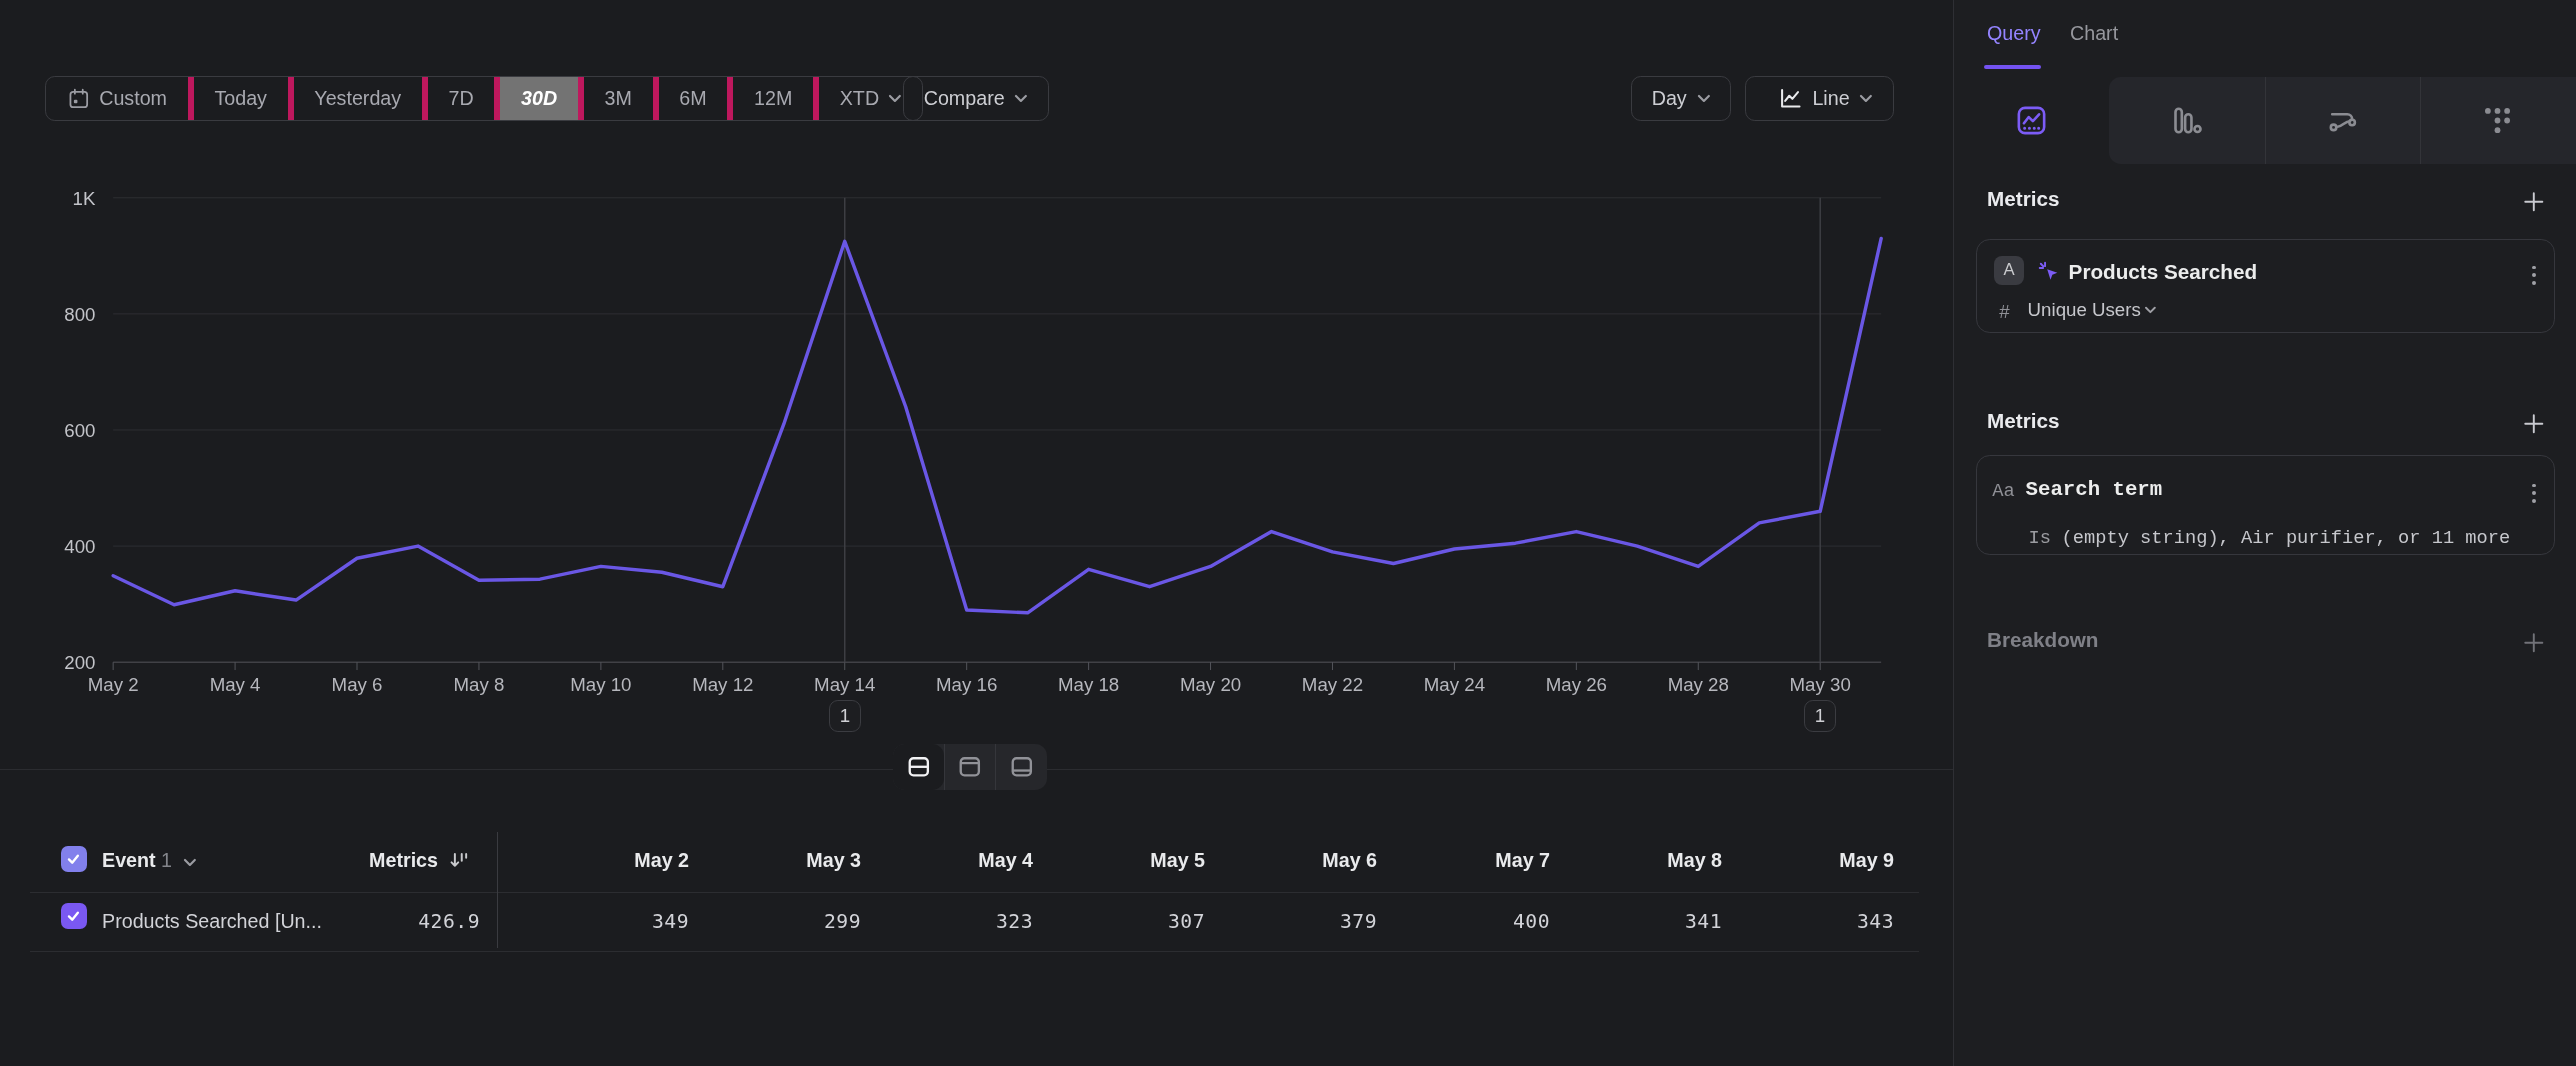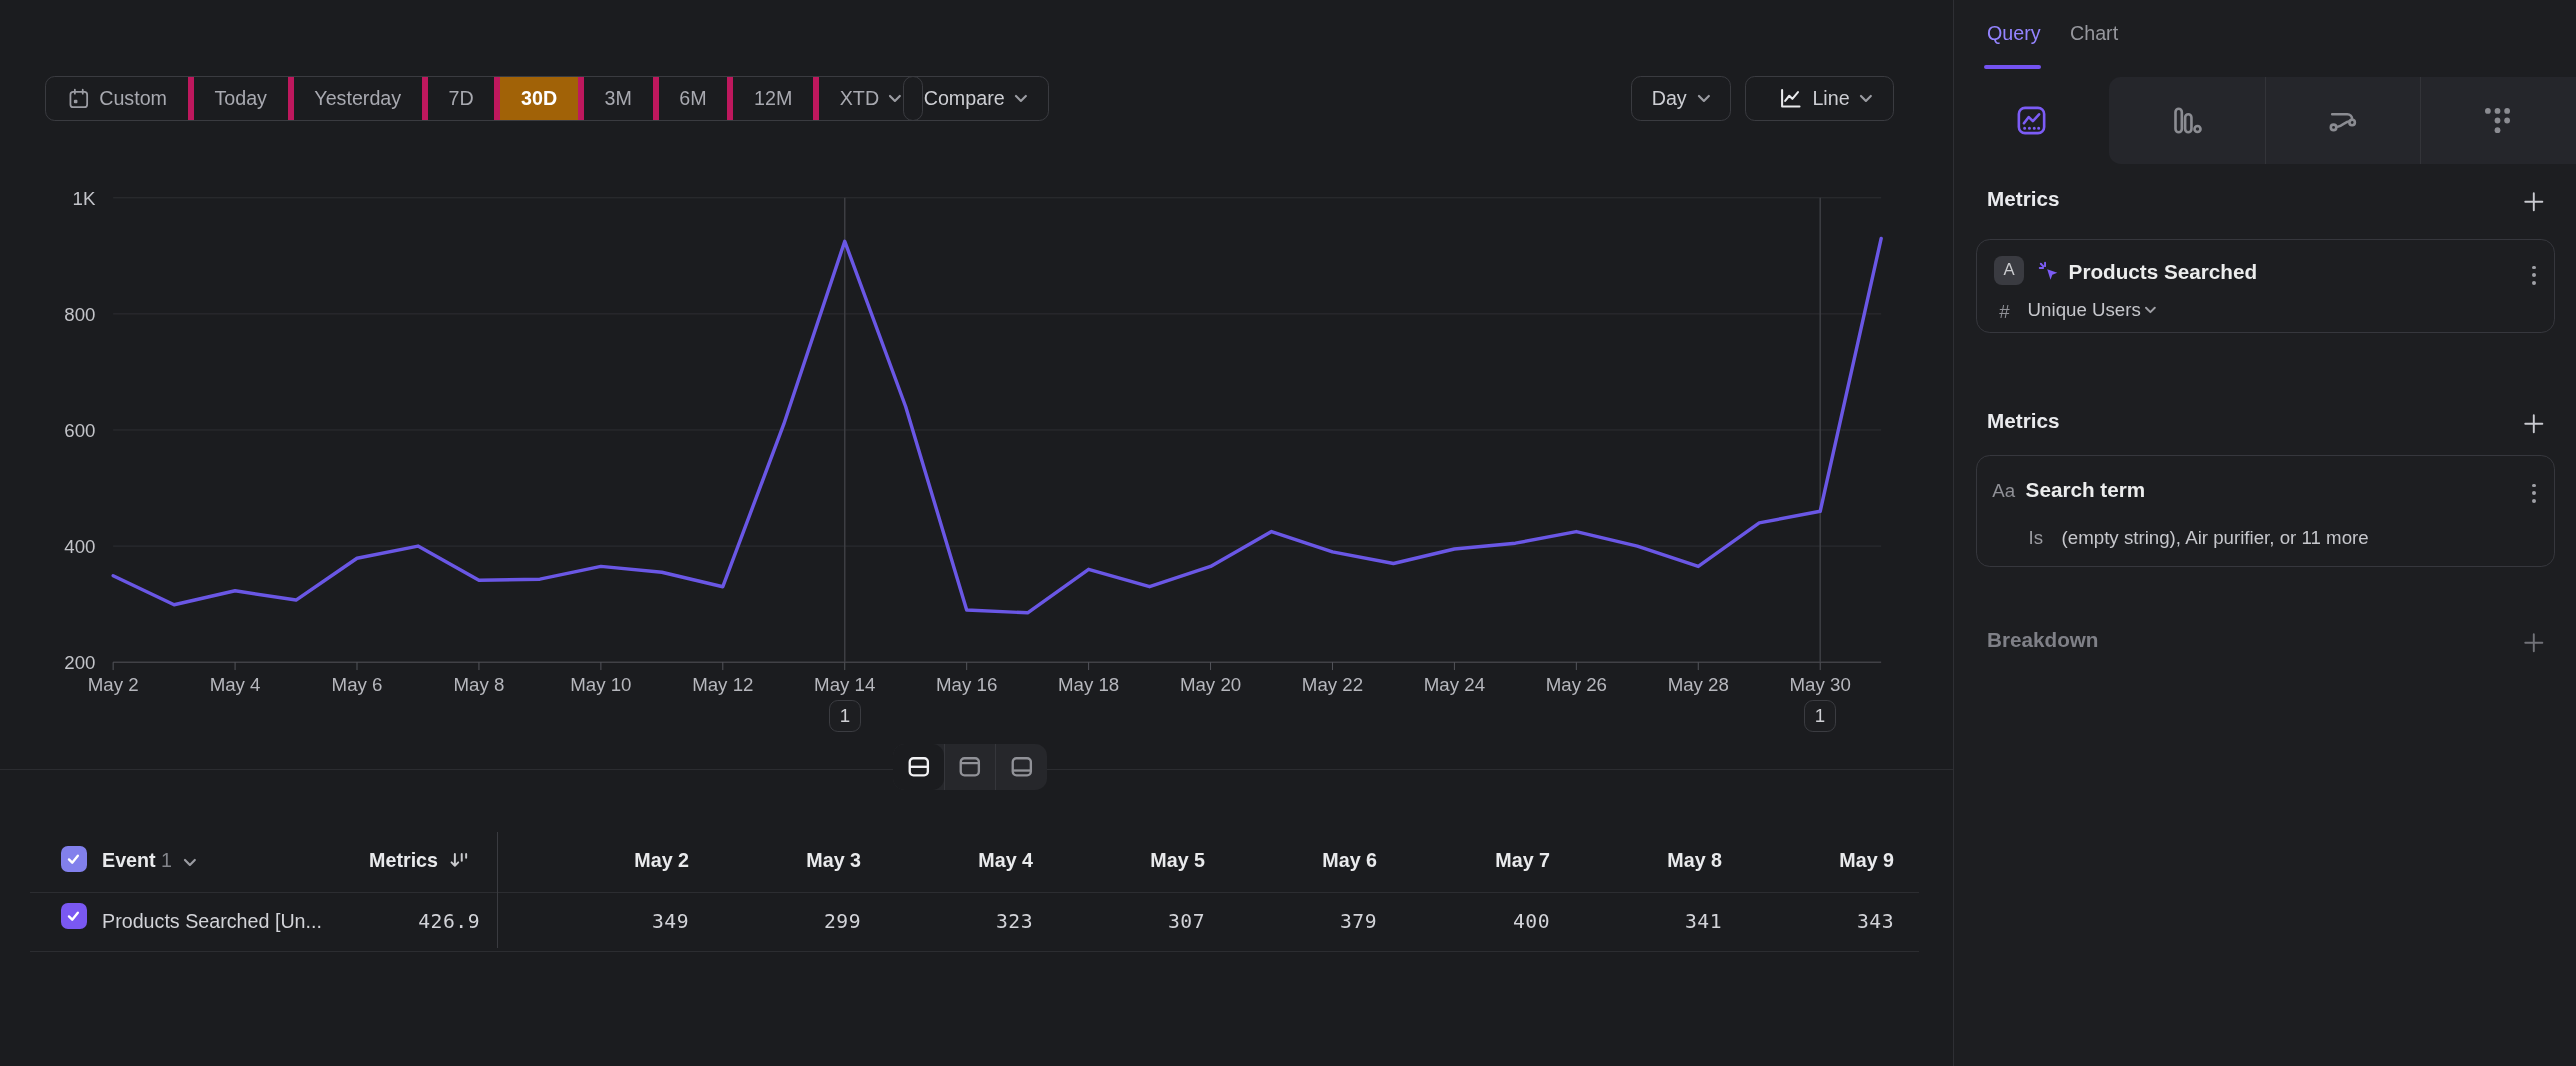--- a/index.html
+++ b/index.html
@@ -9,21 +9,21 @@
   .sidebar { position:absolute; left:1953px; top:0; width:623px; height:1067px;
              background:#1d1e21; border-left:1px solid #2e2f34; }
 
   
   .range-group { position:absolute; left:45px; top:76px; height:45px; display:flex;
                  border:1px solid #3a3b40; border-radius:9.8px; overflow:hidden; background:transparent; }
   .range-btn { height:100%; display:flex; align-items:center; gap:8.9px; padding:0 20.7px;
                background:transparent; border:none; border-left:6px solid #be185d;
                color:#a8a9b0; font-size:19.7px; font-family:inherit; cursor:pointer; white-space:nowrap; }
   .range-btn:first-child { border-left:none; }
-  .range-btn.selected { background:#a16207; color:#ffffff; font-weight:bold; }
+  .range-btn.selected { background:#737373; color:#ffffff; font-weight:bold;font-style:italic; }
   .pill-btn { position:absolute; top:76px; height:45px; display:flex; align-items:center; gap:9.8px;
               padding:0 19.7px; border:1px solid #3a3b40; border-radius:9.8px; background:transparent;
               color:#cdced3; font-size:19.7px; font-family:inherit; cursor:pointer; }
   .chev { color:#9b9ca2; display:inline-flex; }
 
   
   .legend { position:absolute; top:162px; left:0; width:1953px; display:flex;
             justify-content:center; align-items:center; gap:10.8px; }
   .legend-swatch { width:14.8px; height:14.8px; border-radius:3.9px; }
   .legend-label { color:#c9cacd; font-size:18.7px; }
@@ -351,21 +351,21 @@
         <polyline points="2,2 7,7 12,2"></polyline>
       </svg>
   </div>
 
   <div class="sb-heading" style="top:409px;">Metrics</div>
   <button class="plus-btn" style="top:411px;">
     <svg width="25.6" height="25.6" viewBox="0 0 24 24" fill="none" stroke="currentColor" stroke-width="1.8" stroke-linecap="round">
         <path d="M12 4 v16 M4 12 h16"></path>
       </svg>
   </button>
-  <div class="sb-card" style="top:455px; height:112px;">
+  <div class="sb-card" style="top:455px; height:100px;font-family:Liberation Mono, monospace;">
     <div class="card-sub-sym" style="left:15.7px; top:23.6px;">Aa</div>
     <div class="card-title" style="left:49px; top:17.7px;">Search term</div>
     <button class="kebab" style="top:27.6px;">
         <span></span>
         <span></span>
         <span></span>
       </button>
     <div class="card-sub-sym" style="left:52px; top:71px; color:#9b9ca1;">Is</div>
     <div class="card-sub-text" style="left:85px; top:71px;">(empty string), Air purifier, or 11 more</div>
   </div>

